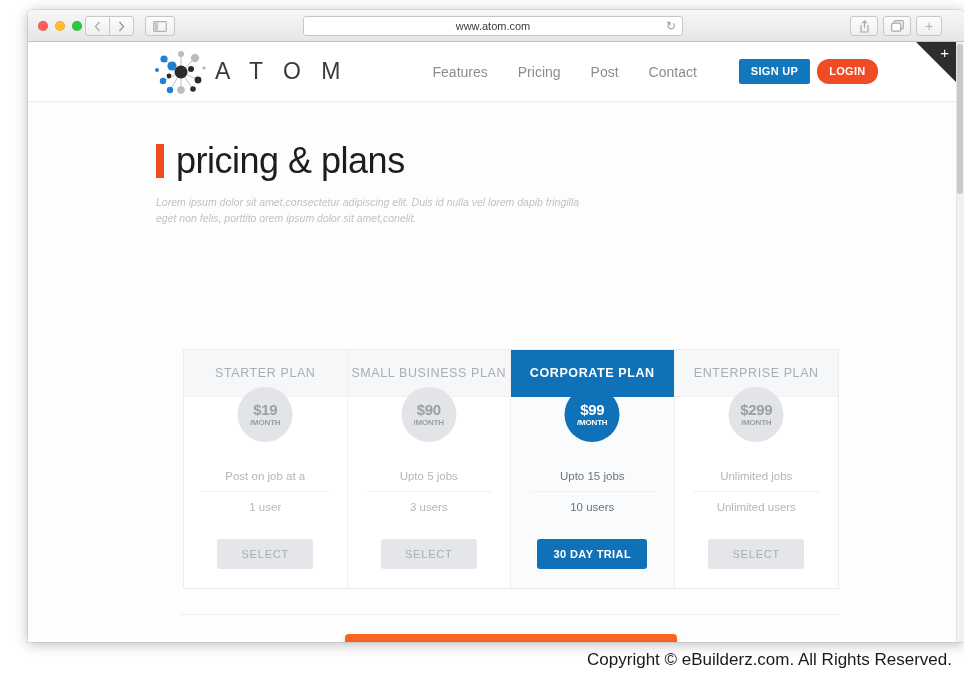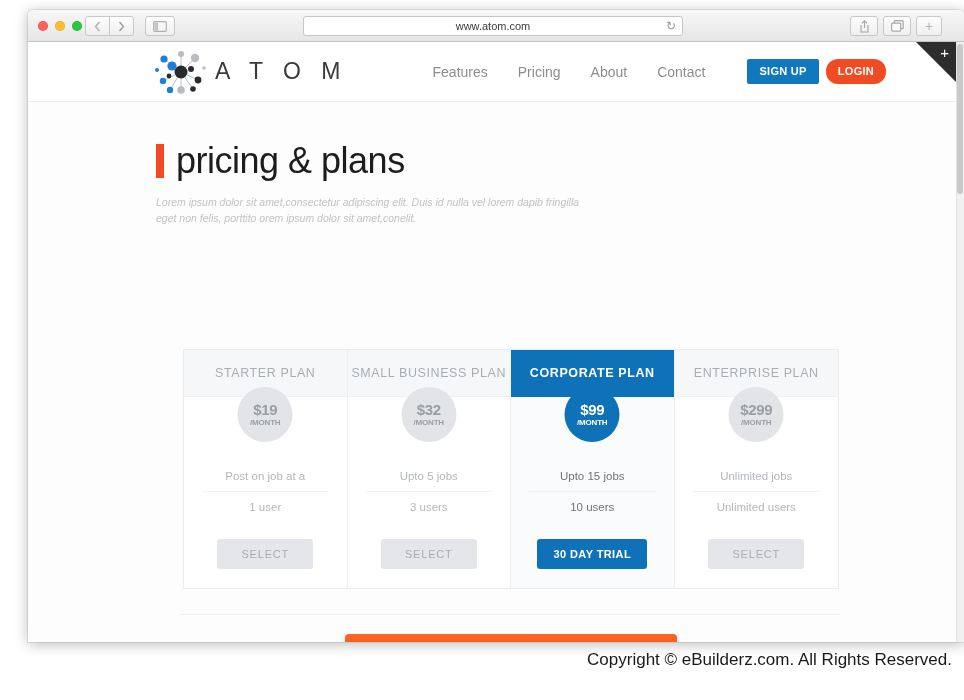--- a/index.html
+++ b/index.html
@@ -263,21 +263,21 @@
             <circle cx="14" cy="27" r="2.4" fill="#2b2b2b"></circle>
             <circle cx="2" cy="21" r="2.0" fill="#1e7fd4"></circle>
             <circle cx="49" cy="19" r="1.8" fill="#b9bcc0"></circle>
           </svg>
           <span id="brand-name">A T O M</span>
         </div>
 
         <div id="main-nav">
           <a class="nav-link" href="#">Features</a>
           <a class="nav-link" href="#">Pricing</a>
-          <a class="nav-link" href="#">About</a>
+          <a class="nav-link" href="#">Post</a>
           <a class="nav-link" href="#">Contact</a>
           <span class="nav-btn" id="signup-button">SIGN UP</span>
           <span class="nav-btn" id="login-button">LOGIN</span>
         </div>
       </div>
 
       <div id="content">
 
         <div id="page-heading-wrap">
           <div id="page-title">
@@ -304,21 +304,21 @@
                 <span class="select-button">SELECT</span>
               </div>
             </div>
           </div>
 
           <div class="plan-card">
             <div class="plan-header">
               <span class="plan-name">SMALL BUSINESS PLAN</span>
             </div>
             <div class="price-badge">
-              <span class="price-amount">$32</span>
+              <span class="price-amount">$90</span>
               <span class="price-period">/MONTH</span>
             </div>
             <div class="plan-body">
               <div class="plan-feature">Upto 5 jobs</div>
               <div class="plan-feature last">3 users</div>
               <div class="plan-action">
                 <span class="select-button">SELECT</span>
               </div>
             </div>
           </div>

